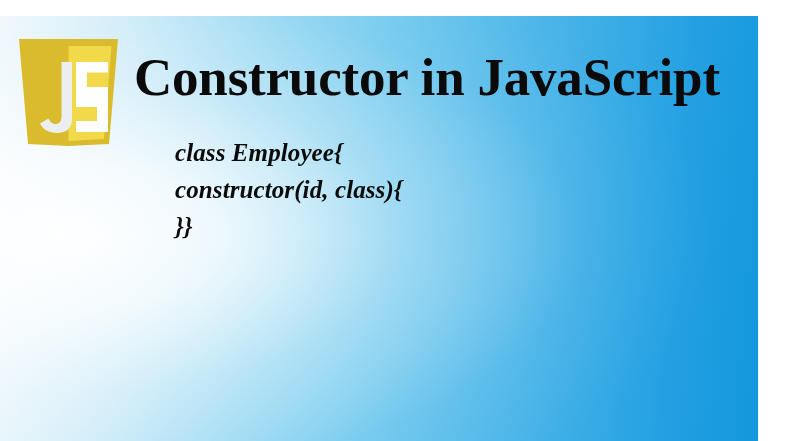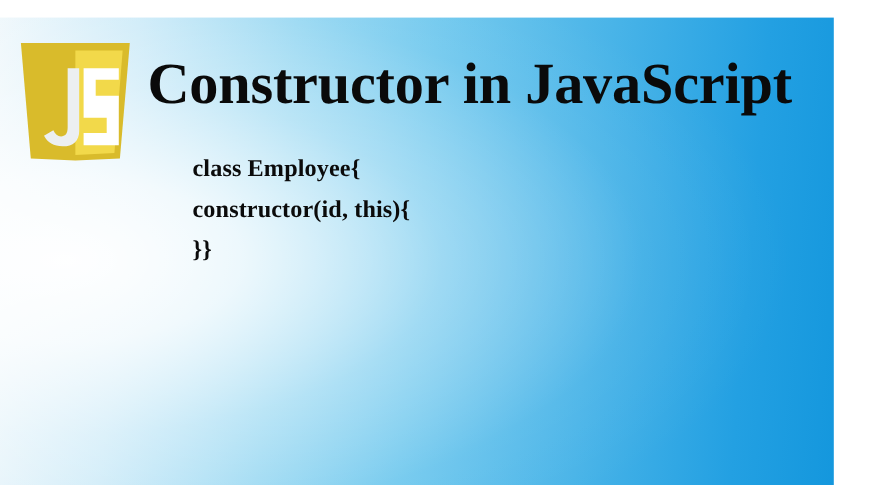--- a/index.html
+++ b/index.html
@@ -61,25 +61,26 @@
   
   .code-block {
     position: absolute;
     left: 175px;
     top: 118px;
     width: 600px;
   }
   .code-line {
     font-family: "Liberation Serif", "DejaVu Serif", serif;
     font-weight: bold;
-    font-size: 22px;
+    font-size: 25px;
     line-height: 37px;
     color: #0b0b0b;
     white-space: pre;
     letter-spacing: 0.1px;
+    font-style: italic;
   }
 
   
   .footer {
     position: absolute;
     right: 22px;
     bottom: 10px;
     font-family: "Liberation Serif", "DejaVu Serif", serif;
     font-weight: bold;
     font-size: 19px;
@@ -105,18 +106,18 @@
 
       <path d="M90 24 L90 34.5 L69 34.5 L69 49 L90 49 L90 94 L58 94 L58 83 L79 83
                L79 69 L58 69 L58 24 Z" fill="#ffffff"></path>
     </svg>
   </div>
 
   <div class="title">Constructor in JavaScript</div>
 
   <div class="code-block">
     <div class="code-line">class Employee{</div>
-    <div class="code-line">constructor(id, this){</div>
+    <div class="code-line">constructor(id, class){</div>
     <div class="code-line">}}</div>
   </div>
 
 
 </div>
 
 </body></html>

